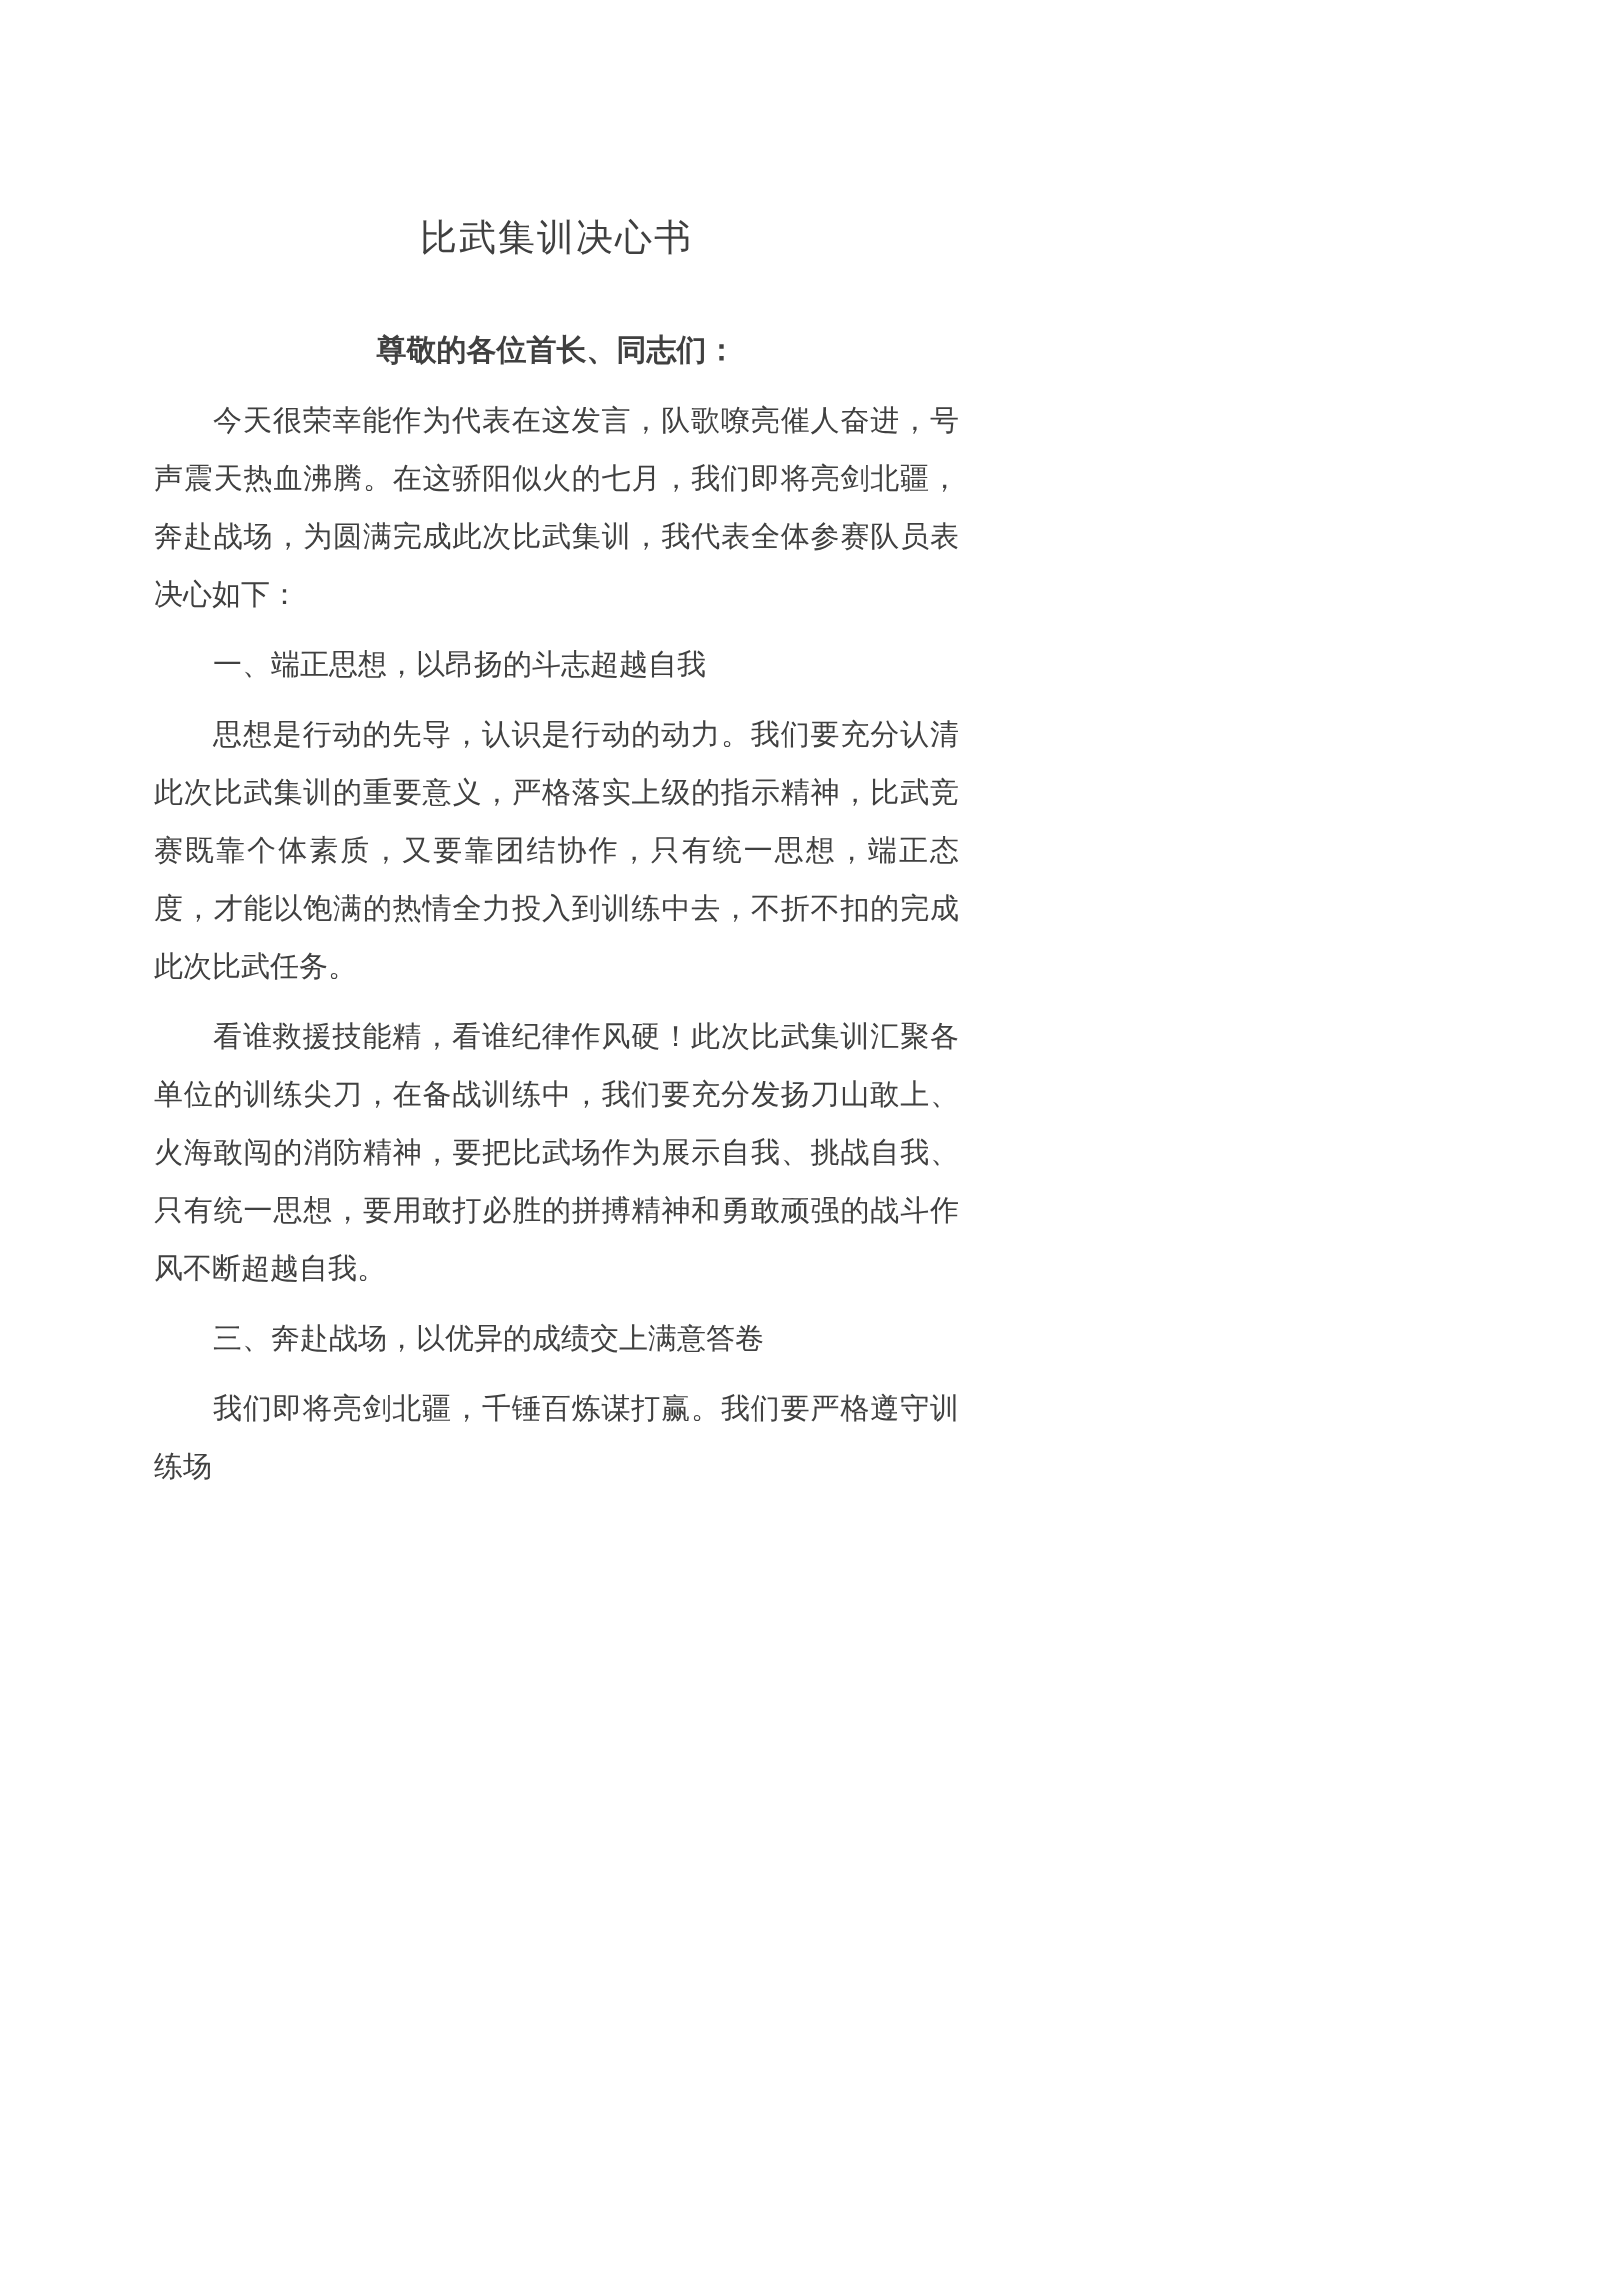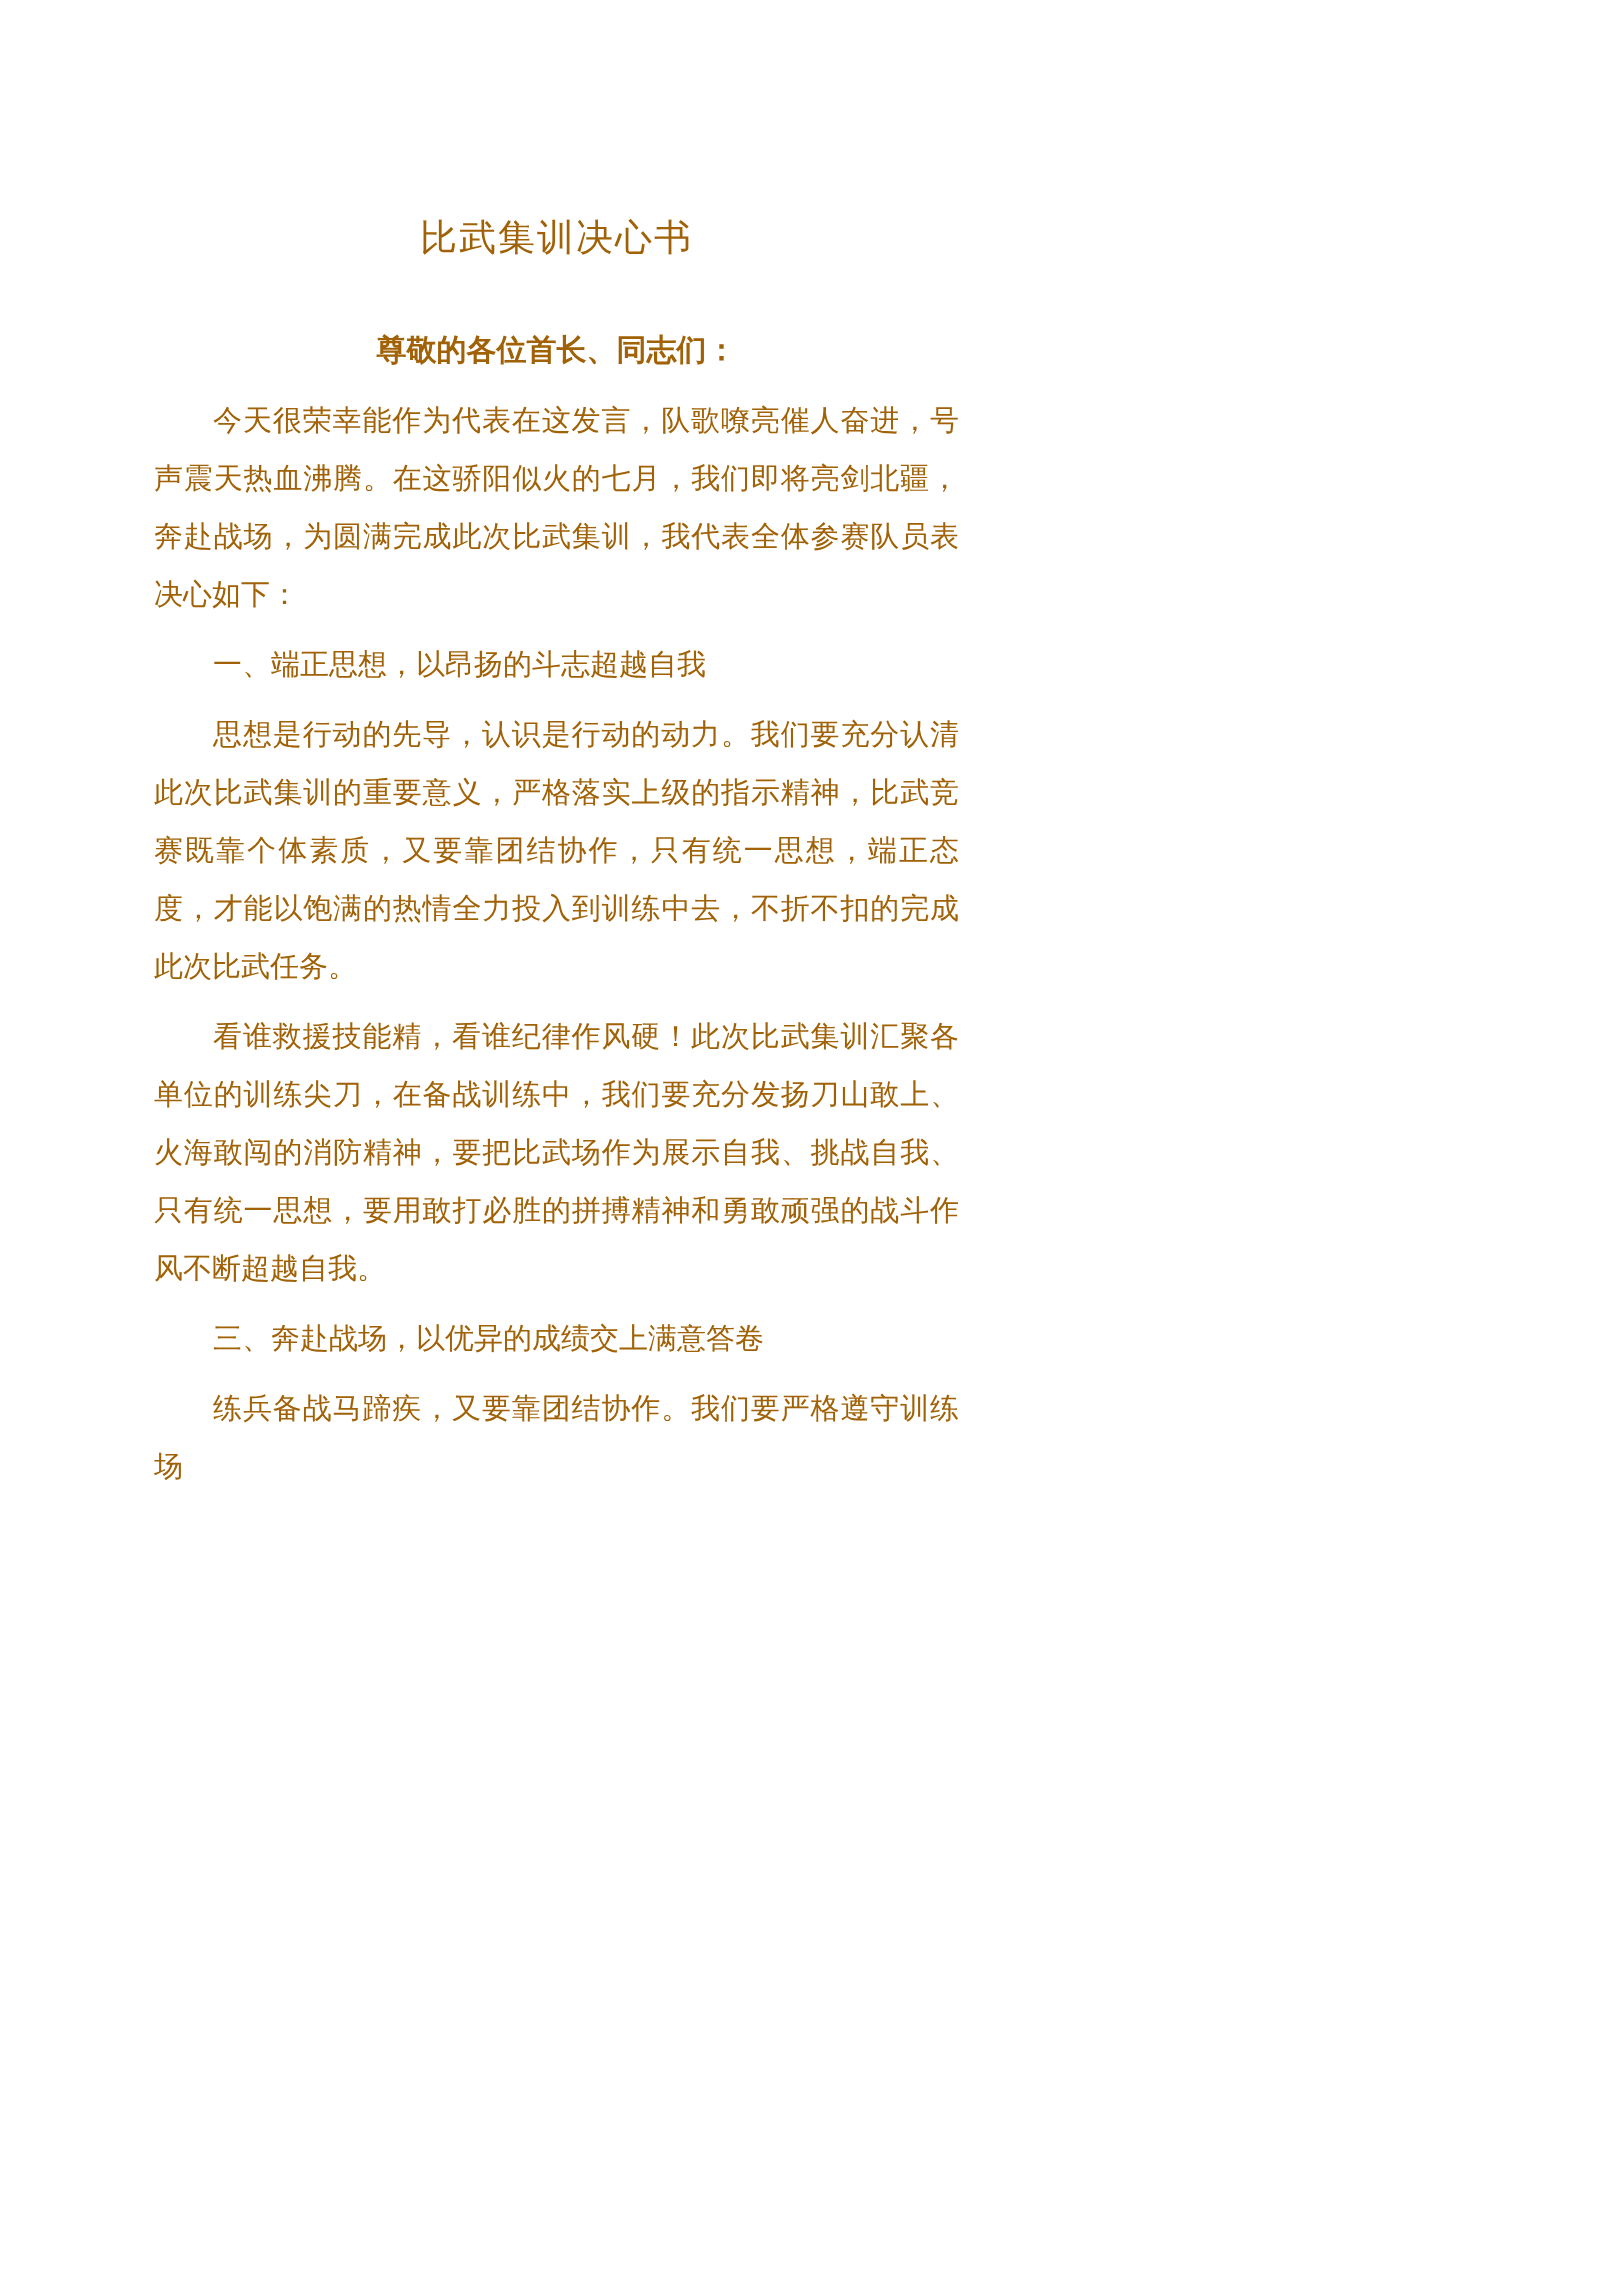--- a/index.html
+++ b/index.html
@@ -7,21 +7,21 @@
     padding: 0;
     background: #ffffff;
   }
   .page {
     position: relative;
     width: 1314px;
     height: 2293px;
     background: #ffffff;
     overflow: hidden;
     font-family: "Liberation Sans", sans-serif;
-    color: #a16207;
+    color: #404040;
   }
   .content {
     position: absolute;
     left: 142px;
     top: 0;
     width: 829px;
   }
   .doc-title {
     margin: 208px 0 0 0;
     font-size: 37px;
@@ -52,16 +52,16 @@
 
 <div class="page">
   <div class="content">
     <h1 class="doc-title">比武集训决心书</h1>
     <p class="salutation">尊敬的各位首长、同志们：</p>
     <p class="para">今天很荣幸能作为代表在这发言，队歌嘹亮催人奋进，号声震天热血沸腾。在这骄阳似火的七月，我们即将亮剑北疆，奔赴战场，为圆满完成此次比武集训，我代表全体参赛队员表决心如下：</p>
     <p class="para">一、端正思想，以昂扬的斗志超越自我</p>
     <p class="para">思想是行动的先导，认识是行动的动力。我们要充分认清此次比武集训的重要意义，严格落实上级的指示精神，比武竞赛既靠个体素质，又要靠团结协作，只有统一思想，端正态度，才能以饱满的热情全力投入到训练中去，不折不扣的完成此次比武任务。</p>
     <p class="para">看谁救援技能精，看谁纪律作风硬！此次比武集训汇聚各单位的训练尖刀，在备战训练中，我们要充分发扬刀山敢上、火海敢闯的消防精神，要把比武场作为展示自我、挑战自我、只有统一思想，要用敢打必胜的拼搏精神和勇敢顽强的战斗作风不断超越自我。</p>
     <p class="para">三、奔赴战场，以优异的成绩交上满意答卷</p>
-    <p class="para">练兵备战马蹄疾，又要靠团结协作。我们要严格遵守训练场</p>
+    <p class="para">我们即将亮剑北疆，千锤百炼谋打赢。我们要严格遵守训练场</p>
   </div>
 </div>
 
 
 </body></html>

